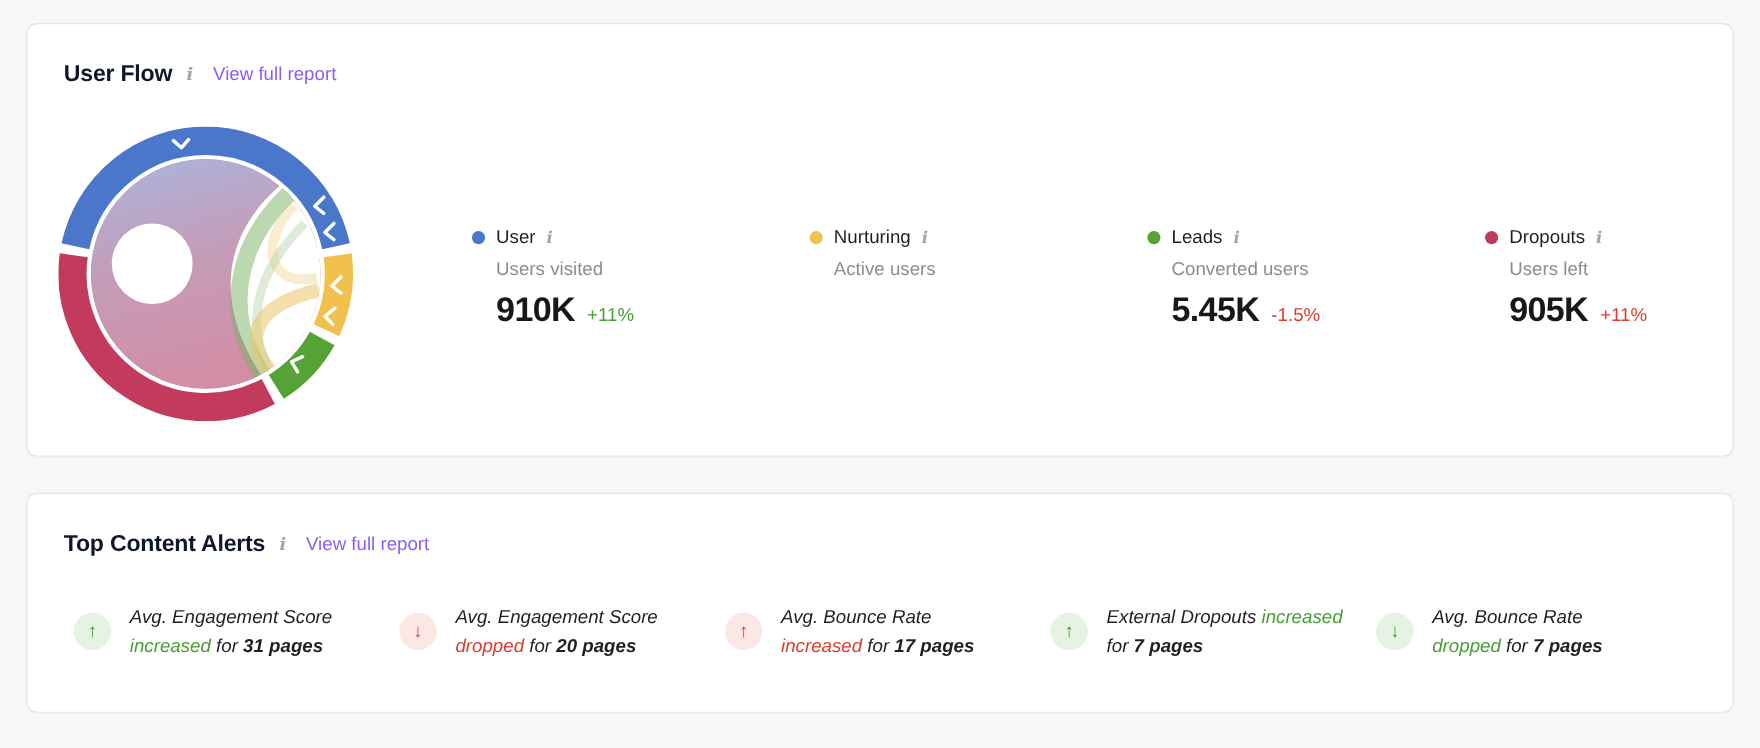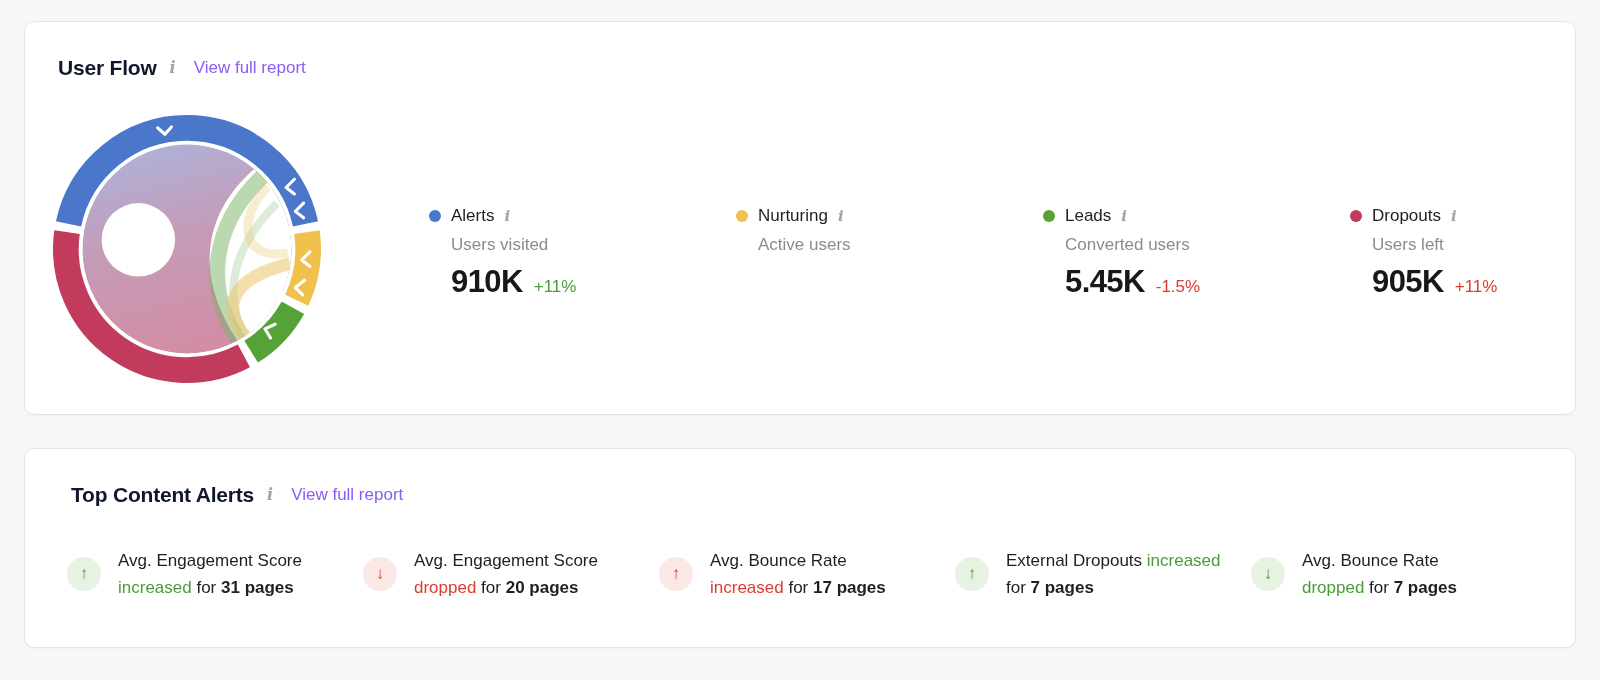--- a/index.html
+++ b/index.html
@@ -12,21 +12,21 @@
     position:relative;
   }
   .card {
     position:absolute; left:24px; width:1552px;
     background:#ffffff;
     border:1px solid #e5e5e8;
     border-radius:10px;
     box-shadow:0 1px 2px rgba(0,0,0,0.03);
   }
   #card-userflow { top:21px; height:394px; }
-  #card-alerts   { top:448px; height:200px;padding-left:13px; }
+  #card-alerts   { top:448px; height:200px; }
 
   .card-head {
     display:flex; align-items:center;
     padding:32px 0 0 33px;
   }
   .card-title {
     font-size:21px; font-weight:700; color:#0f172a;
     letter-spacing:-0.2px; line-height:28px;
   }
   .info-i {
@@ -62,21 +62,21 @@
   
   .alerts-row { position:absolute; left:42px; top:98px; display:flex; }
   .alert-item { display:flex; align-items:center; width:296px; cursor:pointer; }
   .alert-icon {
     width:34px; height:34px; border-radius:50%; flex:none;
     display:flex; align-items:center; justify-content:center;
     font-size:17px; font-weight:700;
   }
   .alert-icon.pos { background:#e6f2e2; color:#469e35; }
   .alert-icon.neg { background:#fbe8e5; color:#dd3b2c; }
-  .alert-text { font-size:17px; line-height:27px; margin-left:17px; width:243px; color:#1f1f1f; }
+  .alert-text { font-size:17px; line-height:27px; margin-left:17px; width:243px; color:#1f1f1f;font-style:italic; }
   .alert-text .b { font-weight:700; }
 </style>
 </head>
 <body>
 
 <section class="card" id="card-userflow">
   <div class="card-head">
     <span class="card-title">User Flow</span>
     <span class="info-i">i</span>
     <a class="report-link">View full report</a>
@@ -123,21 +123,21 @@
         <path d="M 272,196 L 264,188 L 274,180"></path>
         <path d="M 237,243 L 231,233 L 242,228"></path>
       </g>
     </svg>
   </div>
 
   <div class="uf-metrics">
     <div class="metric">
       <div class="metric-head">
         <span class="dot" style="background: rgb(74, 119, 201);"></span>
-        <span class="metric-name">Alerts</span>
+        <span class="metric-name">User</span>
         <span class="info-i">i</span>
       </div>
       <div class="metric-sub">Users visited</div>
       <div class="metric-valrow">
         <span class="metric-value">910K</span>
         <span class="delta pos">+11%</span>
       </div>
     </div>
     <div class="metric">
       <div class="metric-head">

